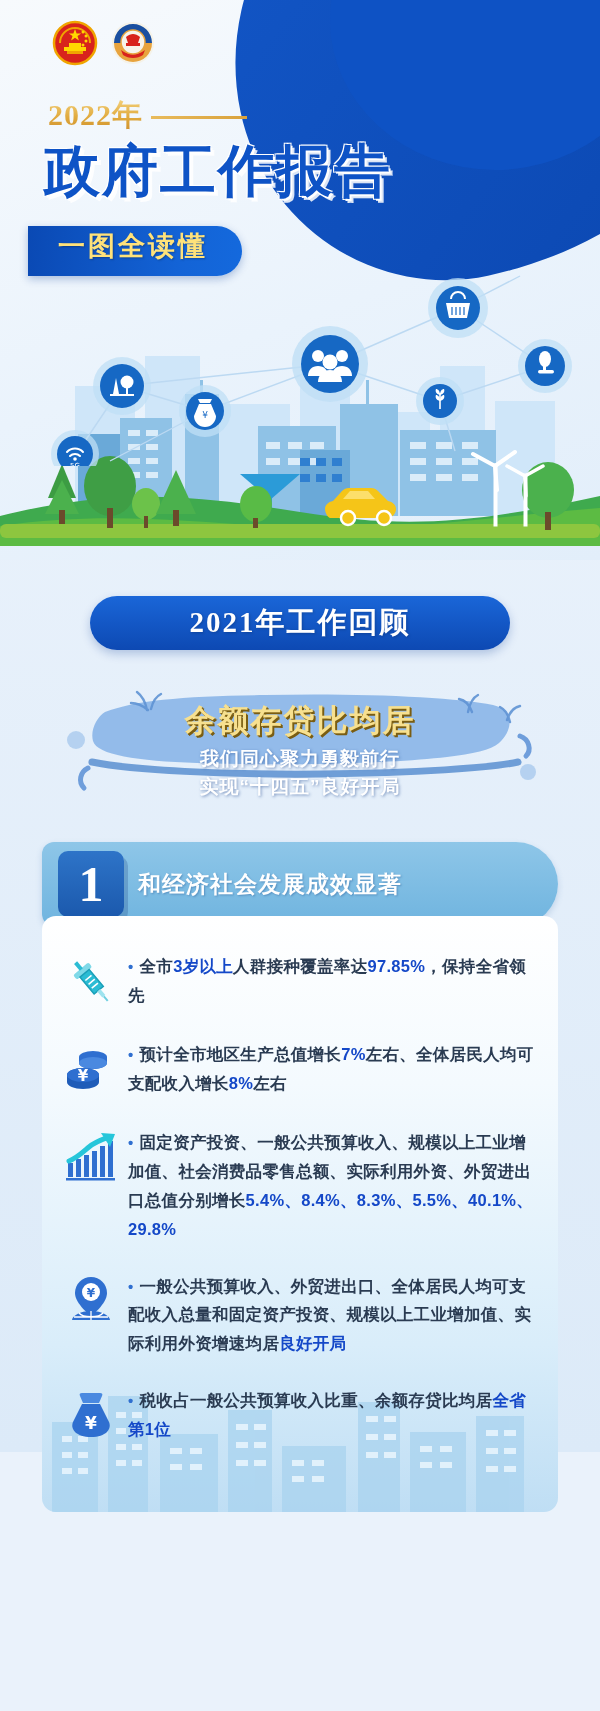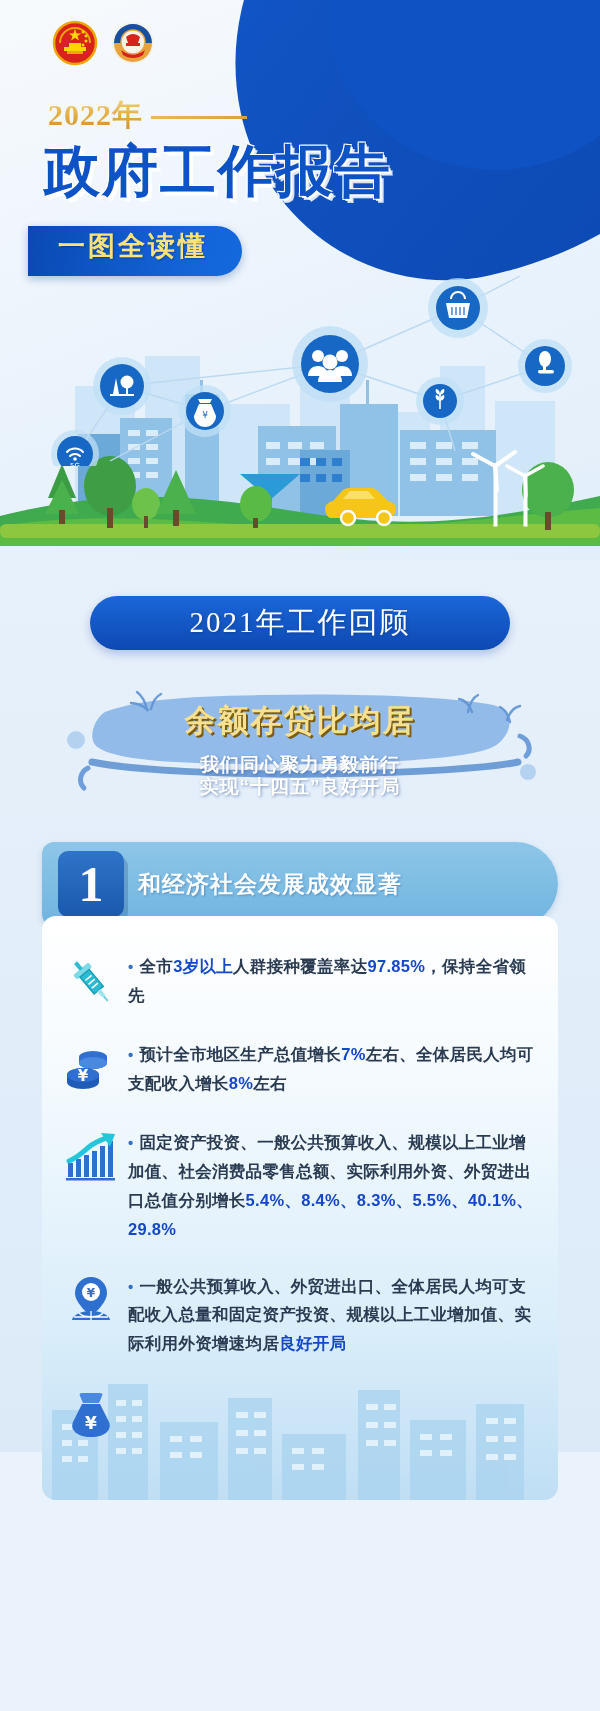--- a/index.html
+++ b/index.html
@@ -48,52 +48,52 @@
   .net { position:absolute; left:0; top:236px; width:600px; height:230px; z-index:3; }
 
   .city { position:absolute; left:0; bottom:14px; width:600px; height:200px; z-index:2; }
 
   
   .review-wrap { position:relative; padding-top:24px; }
   .banner-2021 { width:420px; height:54px; margin:12px auto 0;
       border-radius:28px; background:linear-gradient(180deg,#1a66d8 0%,#0d49b3 100%);
       display:flex; align-items:center; justify-content:center;
       box-shadow:0 4px 10px rgba(10,60,150,.25); }
-  .banner-2021 span { color:#fff; font-size:29px; font-weight:normal; letter-spacing:2px;
+  .banner-2021 span { color:#fff; font-size:29px; font-weight:bold; letter-spacing:2px;
       font-family:"Liberation Serif","DejaVu Serif",serif;
       text-shadow:1px 1px 3px rgba(0,0,0,.2); }
 
   .brush-block { position:relative; width:600px; height:150px; margin-top:26px; }
   .brush-svg { position:absolute; left:0; top:0; }
   .brush-title { position:absolute; left:0; top:24px; width:600px; text-align:center;
       font-size:31px; font-weight:bold; letter-spacing:2px; color:#f7e08f;
       text-shadow:2px 2px 0 #7a5d12, 1px 1px 0 #8a6a18; }
   .brush-sub { position:absolute; left:0; width:600px; text-align:center;
       font-size:19px; font-weight:bold; color:#ffffff; letter-spacing:1px;
       text-shadow:1px 1px 3px rgba(30,70,140,.55); }
-  .brush-sub.l1 { top:76px; }
+  .brush-sub.l1 { top:70px; }
   .brush-sub.l2 { top:98px; }
 
   
   .sec-card { position:relative; width:516px; margin:16px auto 0; }
   .sec-header { position:relative; width:516px; height:84px;
       background:linear-gradient(180deg,#8ec6e8 0%,#6fb4df 100%);
       border-radius:12px 42px 42px 12px;
       box-shadow:0 3px 6px rgba(60,110,170,.22); display:flex; align-items:center; }
   .sec-num { width:66px; height:66px; margin-left:16px; border-radius:10px;
       background:linear-gradient(180deg,#2e74c8 0%,#1b59ad 100%);
       display:flex; align-items:center; justify-content:center;
       box-shadow:4px 5px 0 rgba(40,80,140,.28); flex:0 0 auto; }
   .sec-num span { color:#fff; font-size:50px; font-weight:bold; line-height:1;
       font-family:"Liberation Serif","DejaVu Serif",serif; }
   .sec-title { margin-left:14px; color:#ffffff; font-size:23px; font-weight:bold;
       line-height:1.25; letter-spacing:1px;
       text-shadow:1px 1px 2px rgba(40,90,150,.45); }
 
-  .sec-body { position:relative; width:516px; margin-top:-10px; padding:34px 22px 28px 18px;
+  .sec-body { position:relative; width:516px; margin-top:-10px; padding:34px 22px 40px 18px;
       border-radius:14px; overflow:hidden;
       background:linear-gradient(180deg,#ffffff 0%,#f4fafe 28%,#d9edfa 72%,#bfdef4 100%); }
   .bullets { position:relative; z-index:3; }
   .bullet { display:flex; align-items:flex-start; margin-bottom:26px; }
   .bullet-icon { flex:0 0 62px; width:62px; height:62px; margin-right:6px;
       display:flex; align-items:center; justify-content:center; }
   .bullet-text { flex:1; font-size:16.5px; line-height:1.75; color:#2a3b52;
       font-weight:600; letter-spacing:.3px; padding-top:2px; }
   .bullet-text .dot { color:#2f6fd0; margin-right:6px; font-size:15px; }
   .hl { color:#1448c8; font-weight:bold; }
@@ -434,20 +434,21 @@
             <div class="bullet-text"><span class="dot">•</span><span>一般公共预算收入、外贸进出口、全体居民人均可支配收入总量和固定资产投资、规模以上工业增加值、实际利用外资增速均居</span><span class="hl">良好开局</span></div>
           </div>
           <div class="bullet">
             <div class="bullet-icon">
               <svg width="56" height="56" viewBox="0 0 56 56">
       <path d="M19 17h18l9 18c3 7-3 15-18 15s-21-8-18-15z" fill="#2f6fd0"></path>
       <path d="M20 16l-3-7c-1-2 0-3 2-3h18c2 0 3 1 2 3l-3 7z" fill="#4a89e0"></path>
       <text x="28" y="42" font-size="17" fill="#ffffff" text-anchor="middle" font-family="DejaVu Sans, sans-serif" font-weight="bold">¥</text>
               </svg>
             </div>
+            <div class="bullet-text"><span class="dot">•</span><span>税收占一般公共预算收入比重、余额存贷比均居</span><span class="hl">全省第1位</span></div>
           </div>
         </div>
 
       <svg class="city-foot" viewBox="0 0 516 150" preserveAspectRatio="none">
         <g fill="#a9d3ef" opacity=".75">
           <rect x="10" y="60" width="46" height="90"></rect>
           <rect x="66" y="34" width="40" height="116"></rect>
           <rect x="118" y="72" width="58" height="78"></rect>
           <rect x="186" y="48" width="44" height="102"></rect>
           <rect x="240" y="84" width="64" height="66"></rect>

